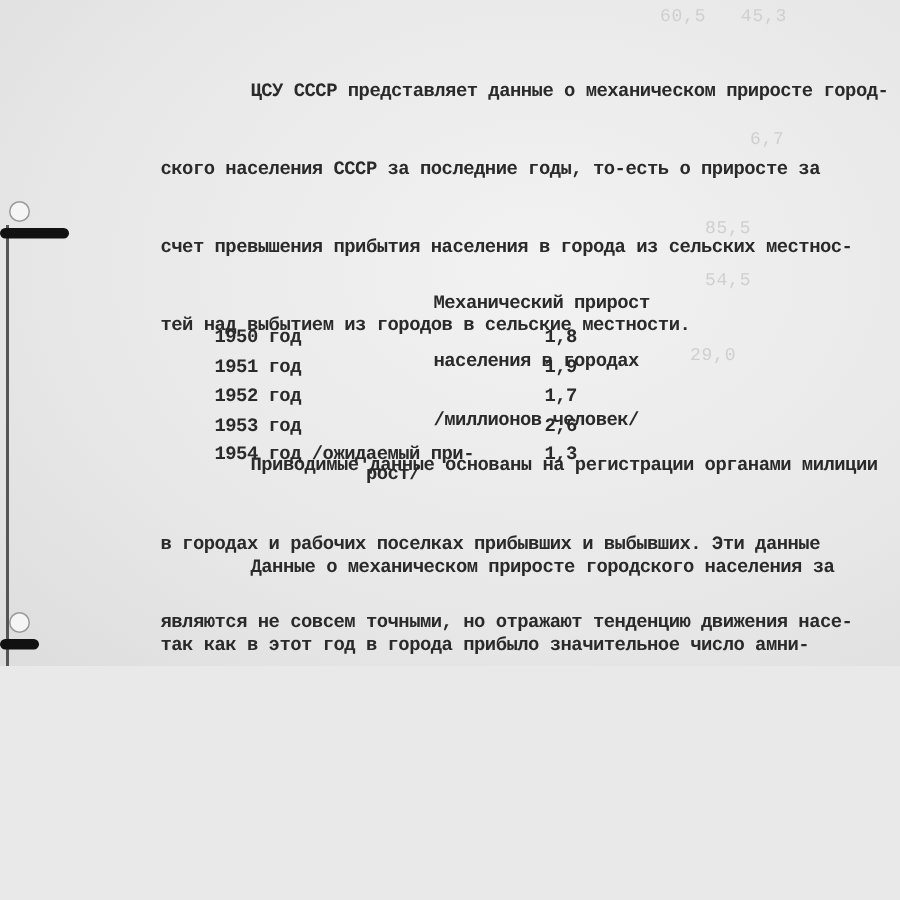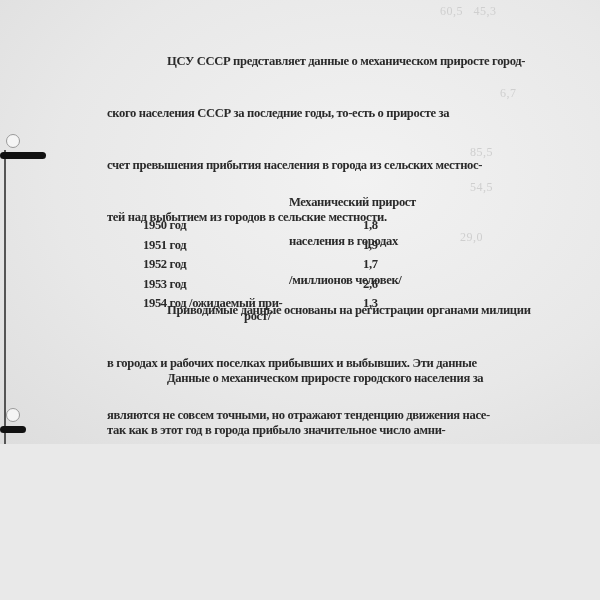--- a/index.html
+++ b/index.html
@@ -9,21 +9,21 @@
       height: 600px;
       overflow: hidden;
       background: #e9e9e9;
     }
     .page {
       position: relative;
       width: 600px;
       height: 444px;
       background: radial-gradient(ellipse at 60% 40%, #f2f2f2 0%, #e8e8e8 60%, #dddddd 100%);
       overflow: hidden;
-      font-family: Liberation Serif, serif;
+      font-family: Liberation Mono, monospace;
       color: #2a2a2a;
       font-weight: bold;
     }
     .ghost {
       position: absolute;
       color: #cfcfcf;
       font-size: 12px;
       font-weight: normal;
       letter-spacing: 0.5px;
     }

